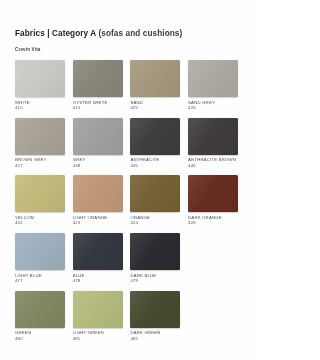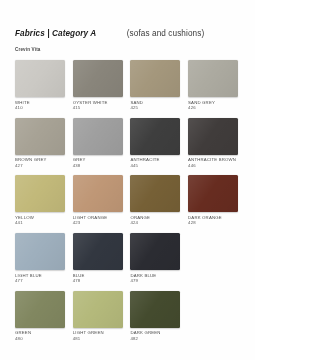--- a/index.html
+++ b/index.html
@@ -29,26 +29,24 @@
     font-size: 8.2px;
     line-height: 11px;
     color: #2b2b2b;
     letter-spacing: 0.1px;
     white-space: nowrap;
     margin: 0 0 7px 0;
   }
   .header-title .strong {
     font-weight: bold;
     color: #1d1d1d;
-    font-style: italic;
   }
   .header-title .light {
-    font-weight: normal;
+    font-weight: bold;
     color: #3a3a3a;
-    margin-left: 28px;
   }
 
   .header-sub {
     font-size: 4.6px;
     line-height: 7px;
     font-weight: bold;
     color: #4a4a4a;
     letter-spacing: 0.15px;
     margin: 0 0 7px 0;
   }

